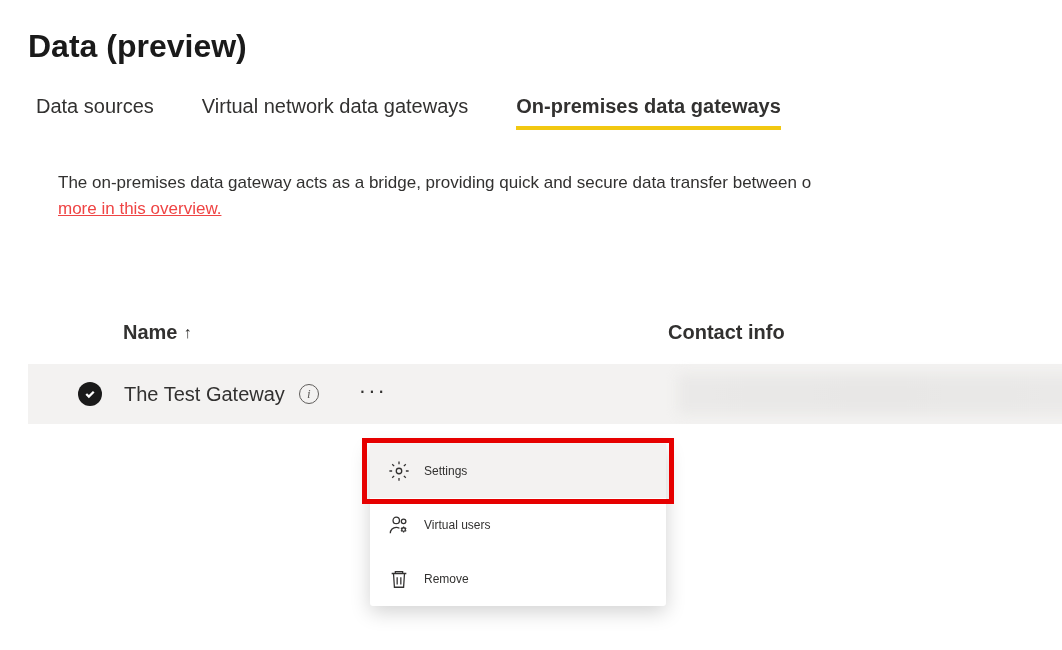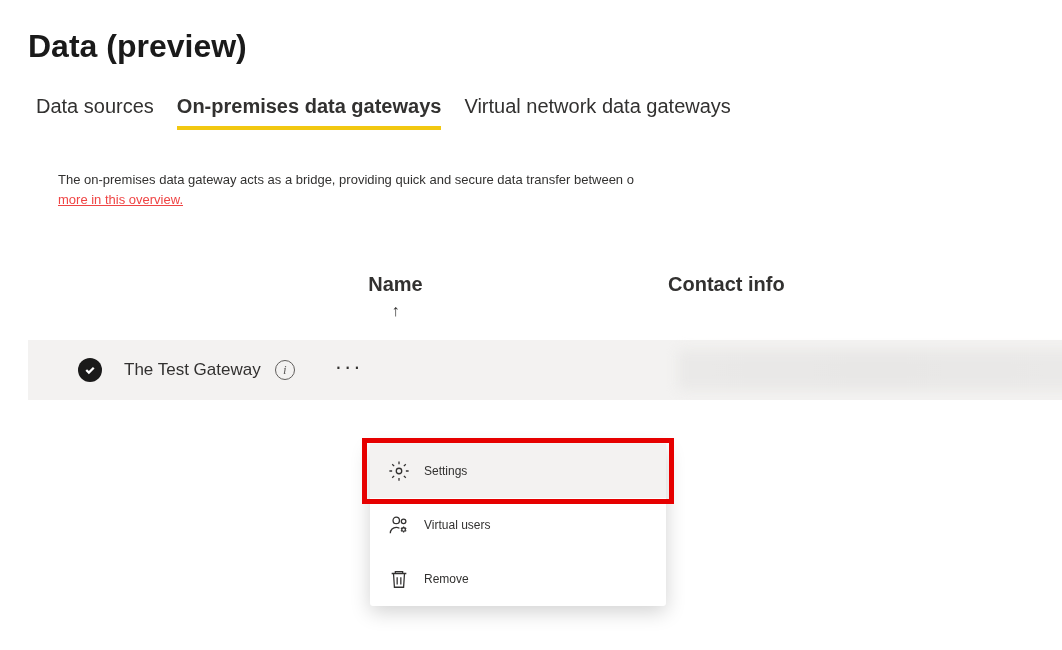--- a/index.html
+++ b/index.html
@@ -16,63 +16,62 @@
       overflow: hidden;
     }
     .page-title {
       font-size: 32px;
       font-weight: 600;
       color: #1a1a1a;
       margin-bottom: 30px;
     }
     .tabs {
       display: flex;
-      gap: 23px;
+      gap: 48px;
       margin-bottom: 40px;
       padding-left: 8px;
       text-align: right;
     }
     .tab {
       font-size: 20px;
       color: #323130;
       padding-bottom: 8px;
       cursor: pointer;
       border-bottom: 4px solid transparent;
     }
     .tab.active {
       font-weight: 600;
       border-bottom: 4px solid #f2c811;
     }
     .description {
-      font-size: 13px;
+      font-size: 17px;
       color: #323130;
       padding-left: 30px;
       padding-right: 0;
       line-height: 1.5;
-      margin-bottom: 64px;
+      margin-bottom: 100px;
       white-space: nowrap;
     }
     .description .link {
       color: #ef4444;
       text-decoration: underline;
       cursor: pointer;
     }
     .table-header {
       display: flex;
       padding: 0 0 20px 95px;
       font-size: 20px;
       font-weight: 600;
       color: #323130;
     }
     .col-name {
       width: 545px;
       display: flex;
       align-items: center;
       gap: 6px;
-      flex-direction: column;
     }
     .sort-arrow {
       font-size: 16px;
     }
     .col-contact {
       flex: 1;
     }
     .table-row {
       display: flex;
       align-items: center;
@@ -92,21 +91,21 @@
       flex-shrink: 0;
     }
     .row-select svg {
       width: 12px;
       height: 12px;
       stroke: #fff;
       stroke-width: 3;
       fill: none;
     }
     .gateway-name {
-      font-size: 17px;
+      font-size: 20px;
       color: #323130;
       margin-right: 14px;
     }
     .info-icon {
       width: 20px;
       height: 20px;
       border: 1.5px solid #605e5c;
       border-radius: 50%;
       display: flex;
       align-items: center;
@@ -182,22 +181,22 @@
       pointer-events: none;
     }
   </style>
 </head>
 <body>
 
 <h1 class="page-title">Data (preview)</h1>
 
 <div class="tabs">
   <div class="tab">Data sources</div>
+  <div class="tab">Virtual network data gateways</div>
   <div class="tab active">On-premises data gateways</div>
-  <div class="tab">Virtual network data gateways</div>
 </div>
 
 <div class="description">
   <span>The on-premises data gateway acts as a bridge, providing quick and secure data transfer between o</span><br>
   <span class="link">more in this overview.</span>
 </div>
 
 <div class="table-header">
   <div class="col-name">
     <span>Name</span>

